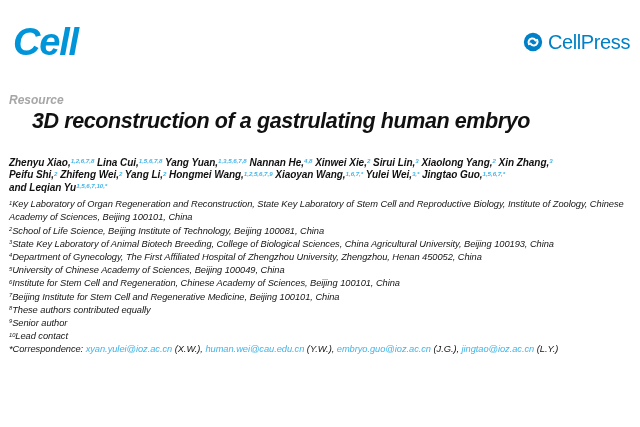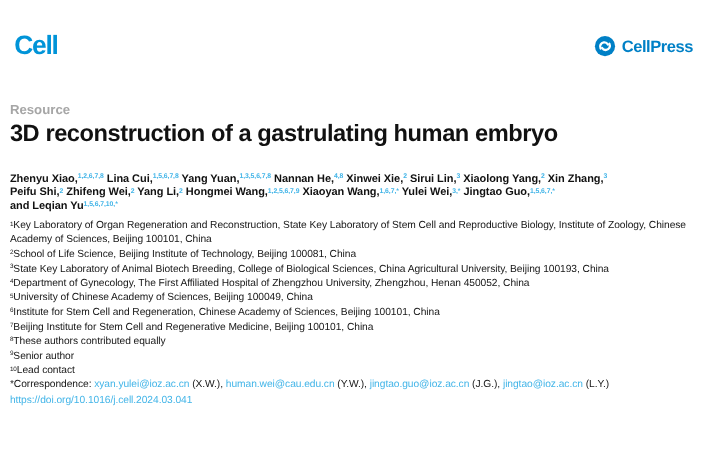--- a/index.html
+++ b/index.html
@@ -19,54 +19,57 @@
     font-family:"Liberation Sans","DejaVu Sans",sans-serif;
     color:var(--ink);
   }
   .header{
     display:flex;
     justify-content:space-between;
     align-items:center;
     padding:26px 10px 0 13px;
   }
   .brand-cell{
-    font-size:24px;
+    font-size:38px;
     font-weight:bold;
     letter-spacing:-1.2px;
     color:var(--cell-blue);
     line-height:32px;
+    font-style:italic;
   }
   .brand-cellpress{
     display:flex;
     align-items:center;
     gap:5px;
   }
   .cp-text{
-    font-size:15px;
-    font-weight:bold;
+    font-size:20px;
+    font-weight:normal;
     letter-spacing:-0.4px;
     color:var(--cellpress-blue);
   }
   .content{
     padding:0 10px 0 9px;
+    font-style:italic;
   }
   .section-label{
     margin-top:36px;
     font-size:12px;
     font-weight:bold;
     color:var(--label-gray);
     line-height:13px;
   }
   .title{
     margin-top:2px;
     font-size:21.5px;
     font-weight:bold;
     letter-spacing:-0.4px;
     color:#111;
     line-height:25px;
+    margin-left:23px;
   }
   .authors{
     margin-top:23px;
     font-size:10px;
     font-weight:bold;
     line-height:12.4px;
     color:#111;
     letter-spacing:-0.05px;
   }
   .authors sup{
@@ -133,18 +136,17 @@
           <div><sup>2</sup>School of Life Science, Beijing Institute of Technology, Beijing 100081, China</div>
           <div><sup>3</sup>State Key Laboratory of Animal Biotech Breeding, College of Biological Sciences, China Agricultural University, Beijing 100193, China</div>
           <div><sup>4</sup>Department of Gynecology, The First Affiliated Hospital of Zhengzhou University, Zhengzhou, Henan 450052, China</div>
           <div><sup>5</sup>University of Chinese Academy of Sciences, Beijing 100049, China</div>
           <div><sup>6</sup>Institute for Stem Cell and Regeneration, Chinese Academy of Sciences, Beijing 100101, China</div>
           <div><sup>7</sup>Beijing Institute for Stem Cell and Regenerative Medicine, Beijing 100101, China</div>
           <div><sup>8</sup>These authors contributed equally</div>
           <div><sup>9</sup>Senior author</div>
           <div><sup>10</sup>Lead contact</div>
         </div>
-      <div>*Correspondence: <a class="link" href="#">xyan.yulei@ioz.ac.cn</a> (X.W.), <a class="link" href="#">human.wei@cau.edu.cn</a> (Y.W.), <a class="link" href="#">jingtao.guo@ioz.ac.cn</a> (J.G.), <a class="link" href="#">jingtao@ioz.ac.cn</a> (L.Y.)</div>
-      <a class="link doi-line" href="#">https://doi.org/10.1016/j.cell.2024.03.041</a>
+      <div>*Correspondence: <a class="link" href="#">xyan.yulei@ioz.ac.cn</a> (X.W.), <a class="link" href="#">human.wei@cau.edu.cn</a> (Y.W.), <a class="link" href="#">embryo.guo@ioz.ac.cn</a> (J.G.), <a class="link" href="#">jingtao@ioz.ac.cn</a> (L.Y.)</div>
     </div>
 
   </div>
 </div>
 
 </body></html>

